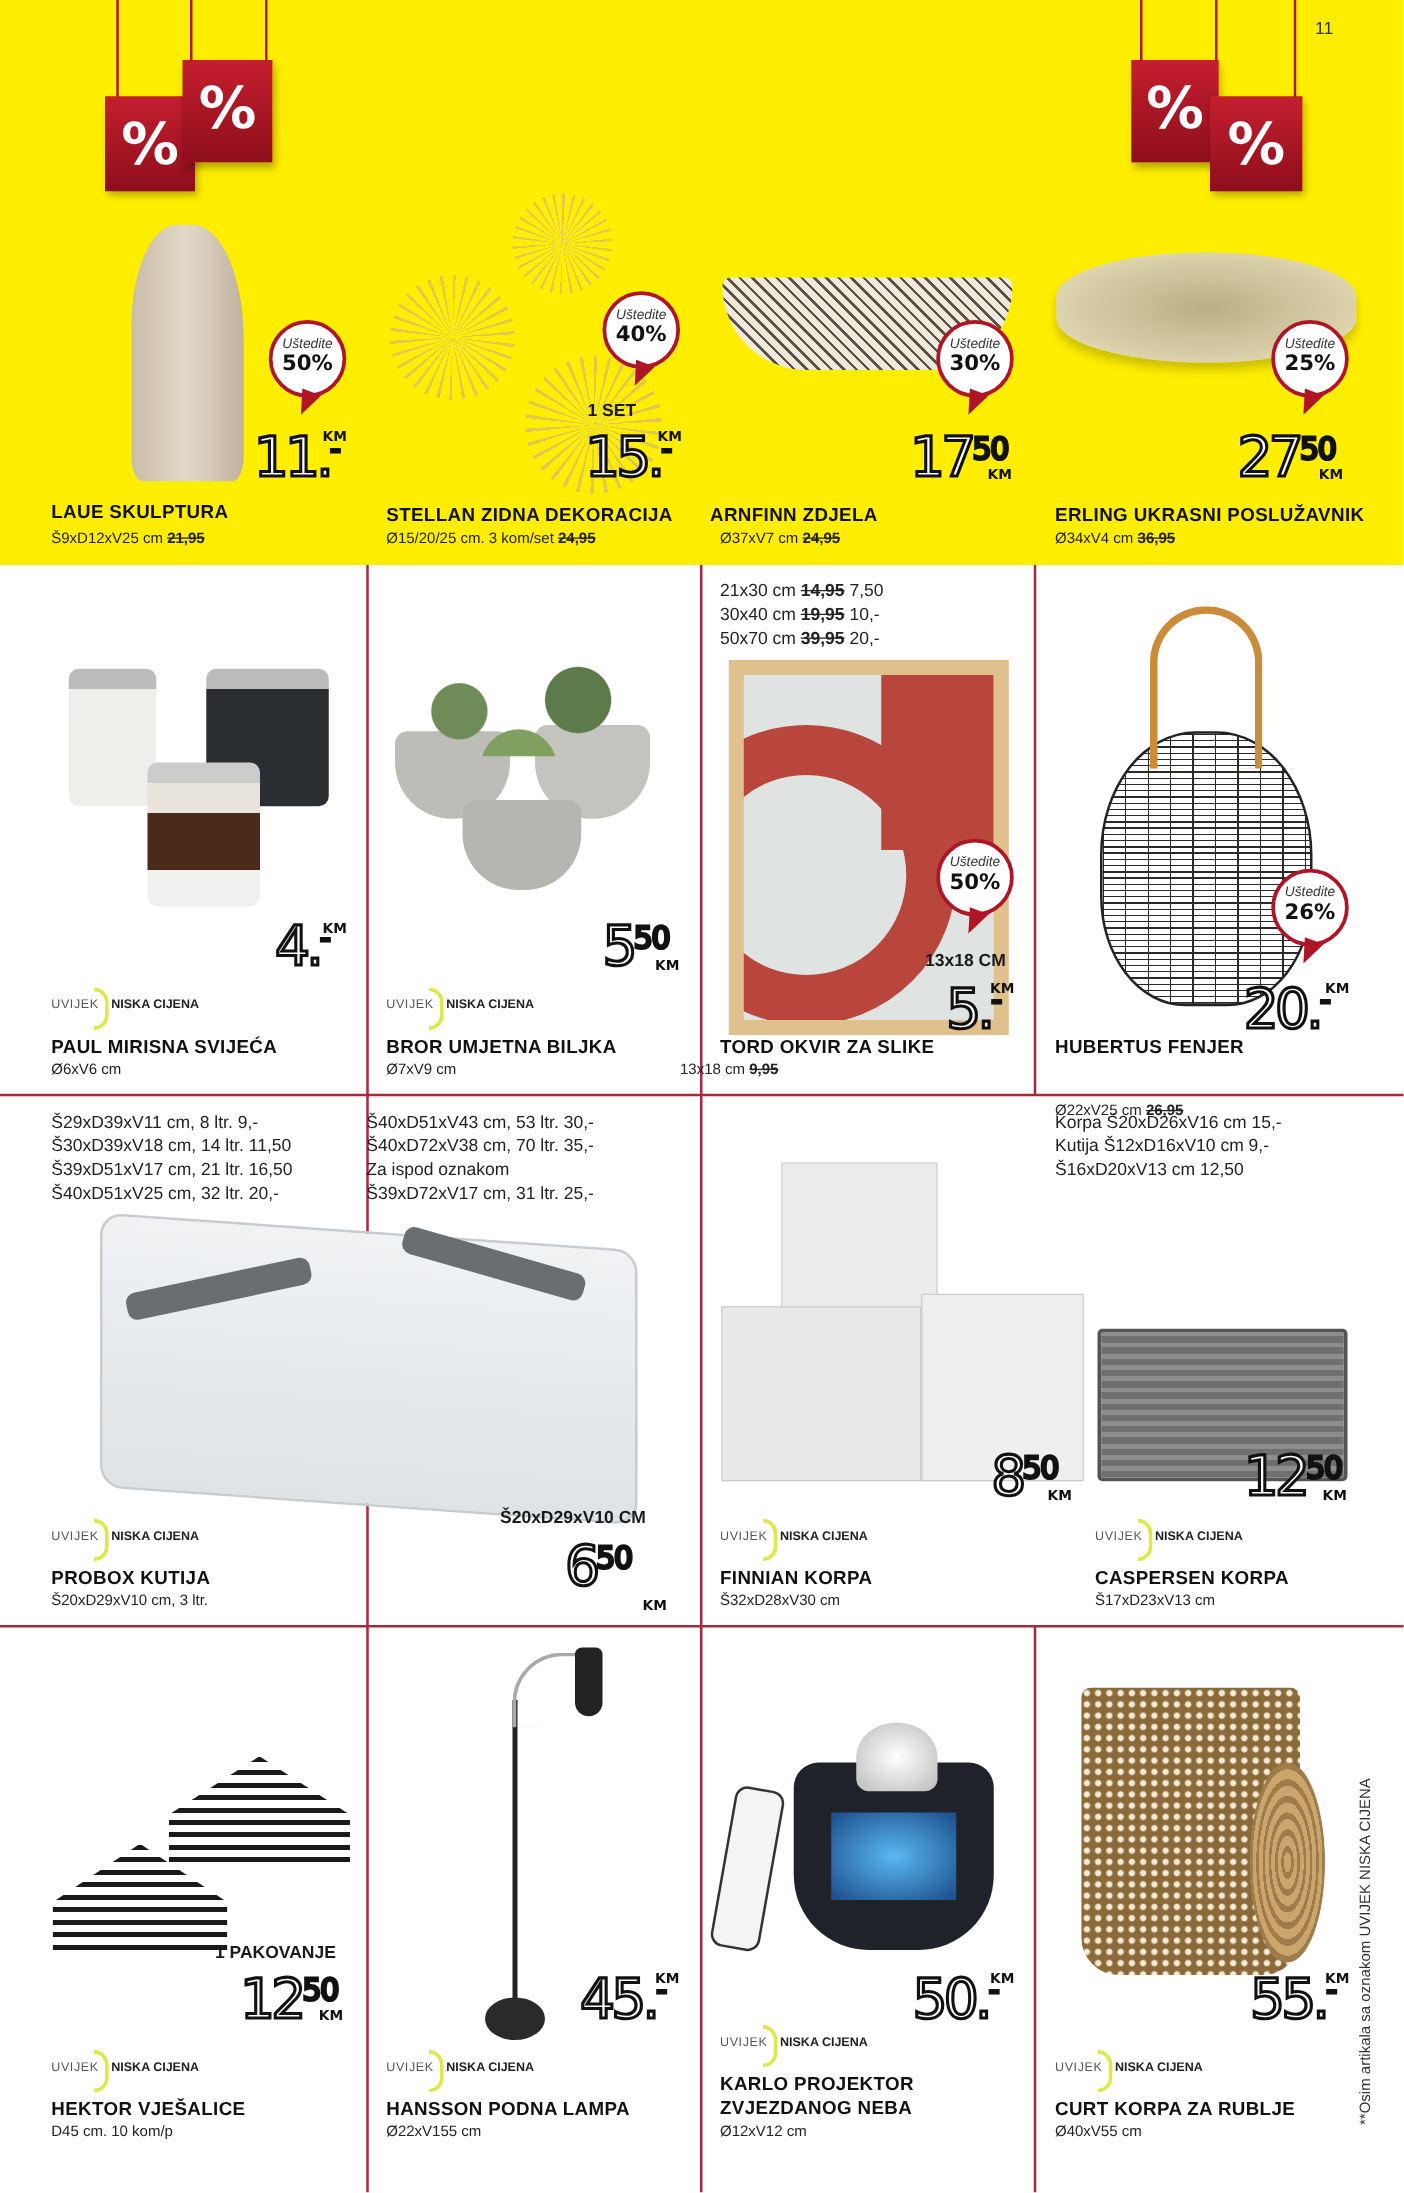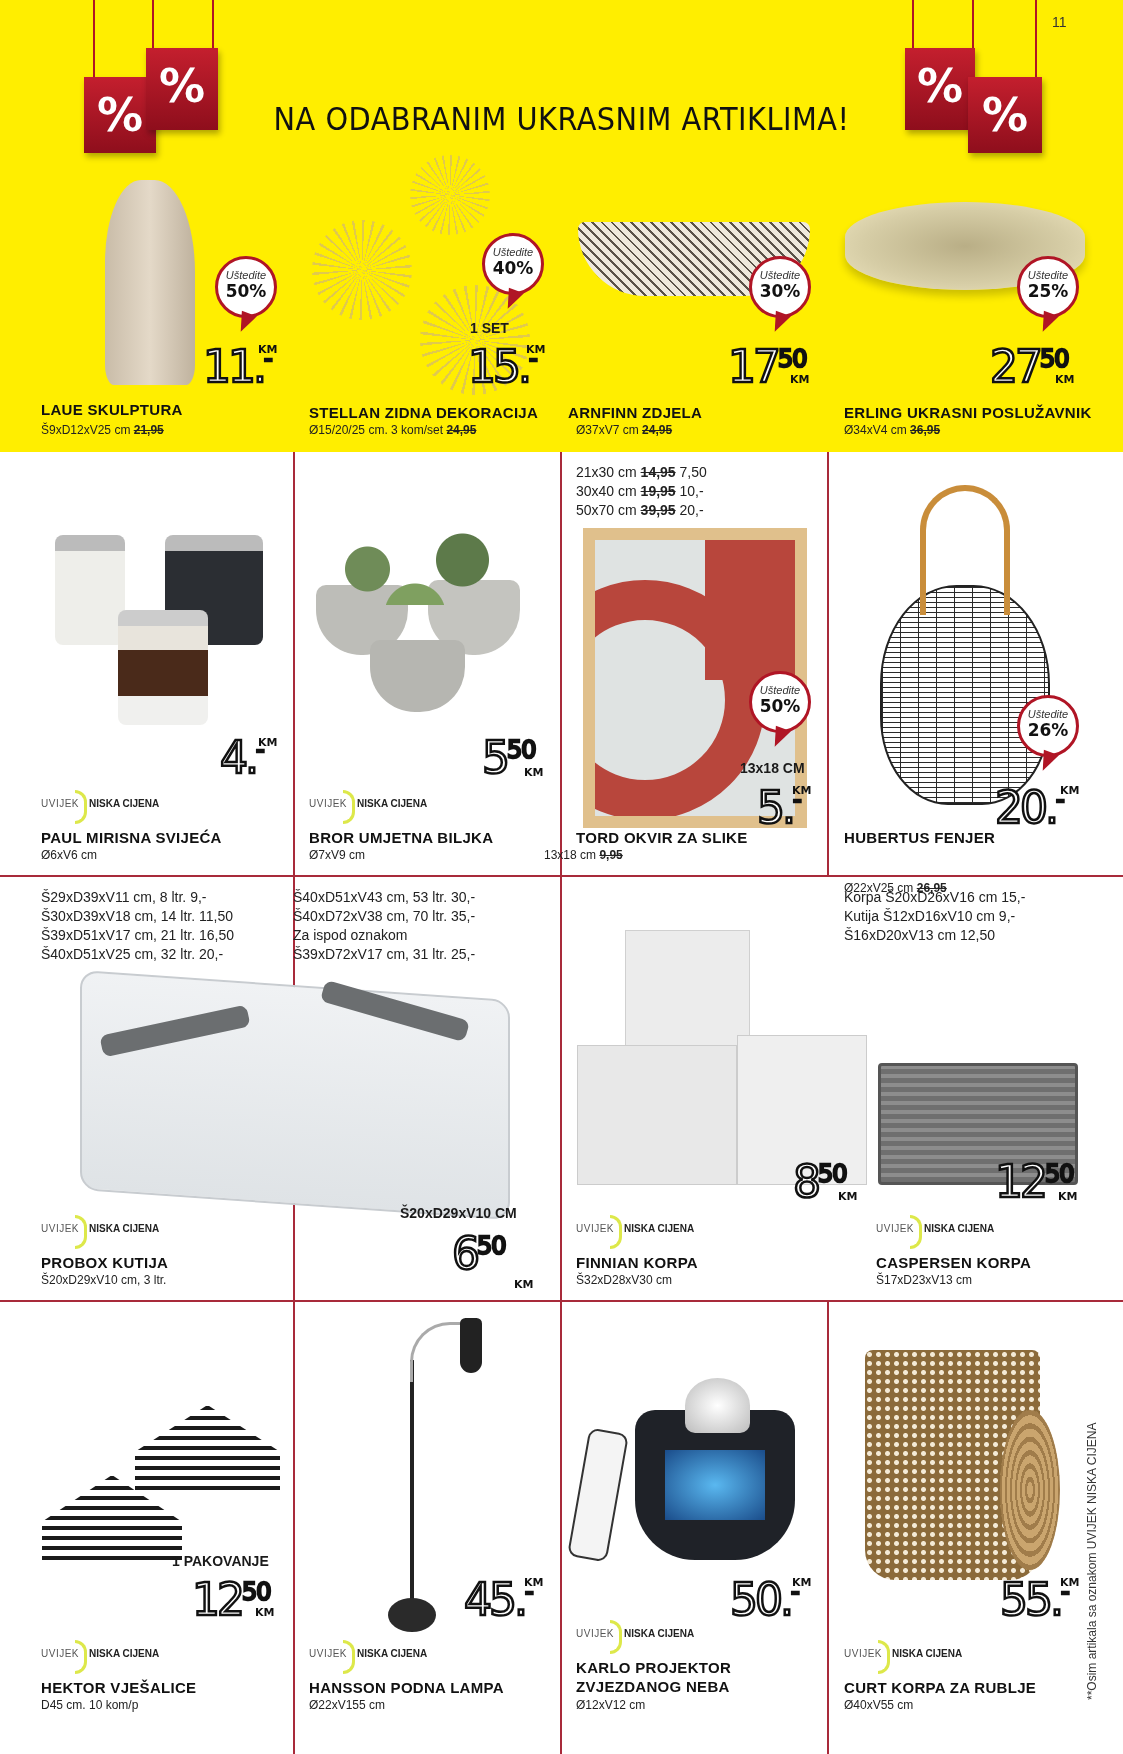--- a/index.html
+++ b/index.html
@@ -49,21 +49,20 @@
   <div class="string" style="left:212px;top:0;height:50px"></div>
   <div class="tag" style="left:84px;top:77px;width:72px;height:76px;font-size:46px;line-height:76px">%</div>
   <div class="tag" style="left:146px;top:48px;width:72px;height:82px;font-size:46px;line-height:76px">%</div>
 
   <div class="string" style="left:912px;top:0;height:50px"></div>
   <div class="string" style="left:972px;top:0;height:78px"></div>
   <div class="string" style="left:1035px;top:0;height:78px"></div>
   <div class="tag" style="left:905px;top:48px;width:70px;height:82px;font-size:46px;line-height:76px">%</div>
   <div class="tag" style="left:968px;top:77px;width:74px;height:76px;font-size:46px;line-height:76px">%</div>
 
-  <div class="hero-sub">NA ODABRANIM UKRASNIM ARTIKLIMA!</div>
 
   <div class="img" style="left:105px;top:180px;width:90px;height:205px;background:linear-gradient(90deg,#c9bca8,#e4d9c8,#bfb29e);border-radius:40% 45% 10% 10%"></div>
   <div class="img" style="left:312px;top:220px;width:100px;height:100px;border-radius:50%;background:repeating-conic-gradient(#d9c060 0 3deg,transparent 3deg 12deg);opacity:.8"></div>
   <div class="img" style="left:410px;top:155px;width:80px;height:80px;border-radius:50%;background:repeating-conic-gradient(#d9c060 0 3deg,transparent 3deg 12deg);opacity:.8"></div>
   <div class="img" style="left:420px;top:285px;width:110px;height:110px;border-radius:50%;background:repeating-conic-gradient(#d9c060 0 3deg,transparent 3deg 12deg);opacity:.8"></div>
   <div class="img" style="left:578px;top:222px;width:232px;height:74px;border-radius:12px 12px 120px 120px;background:repeating-linear-gradient(45deg,#efe9dc 0 5px,#5a5248 5px 7px)"></div>
   <div class="img" style="left:845px;top:202px;width:240px;height:88px;border-radius:50%/40%;background:radial-gradient(ellipse at center,#b9ae86 0%,#d6cda6 60%,#efe6c0 100%);box-shadow:0 6px 8px rgba(0,0,0,.2)"></div>
 
   <div class="bubble" style="left:215px;top:256px">
       <span class="bt">Uštedite</span>

